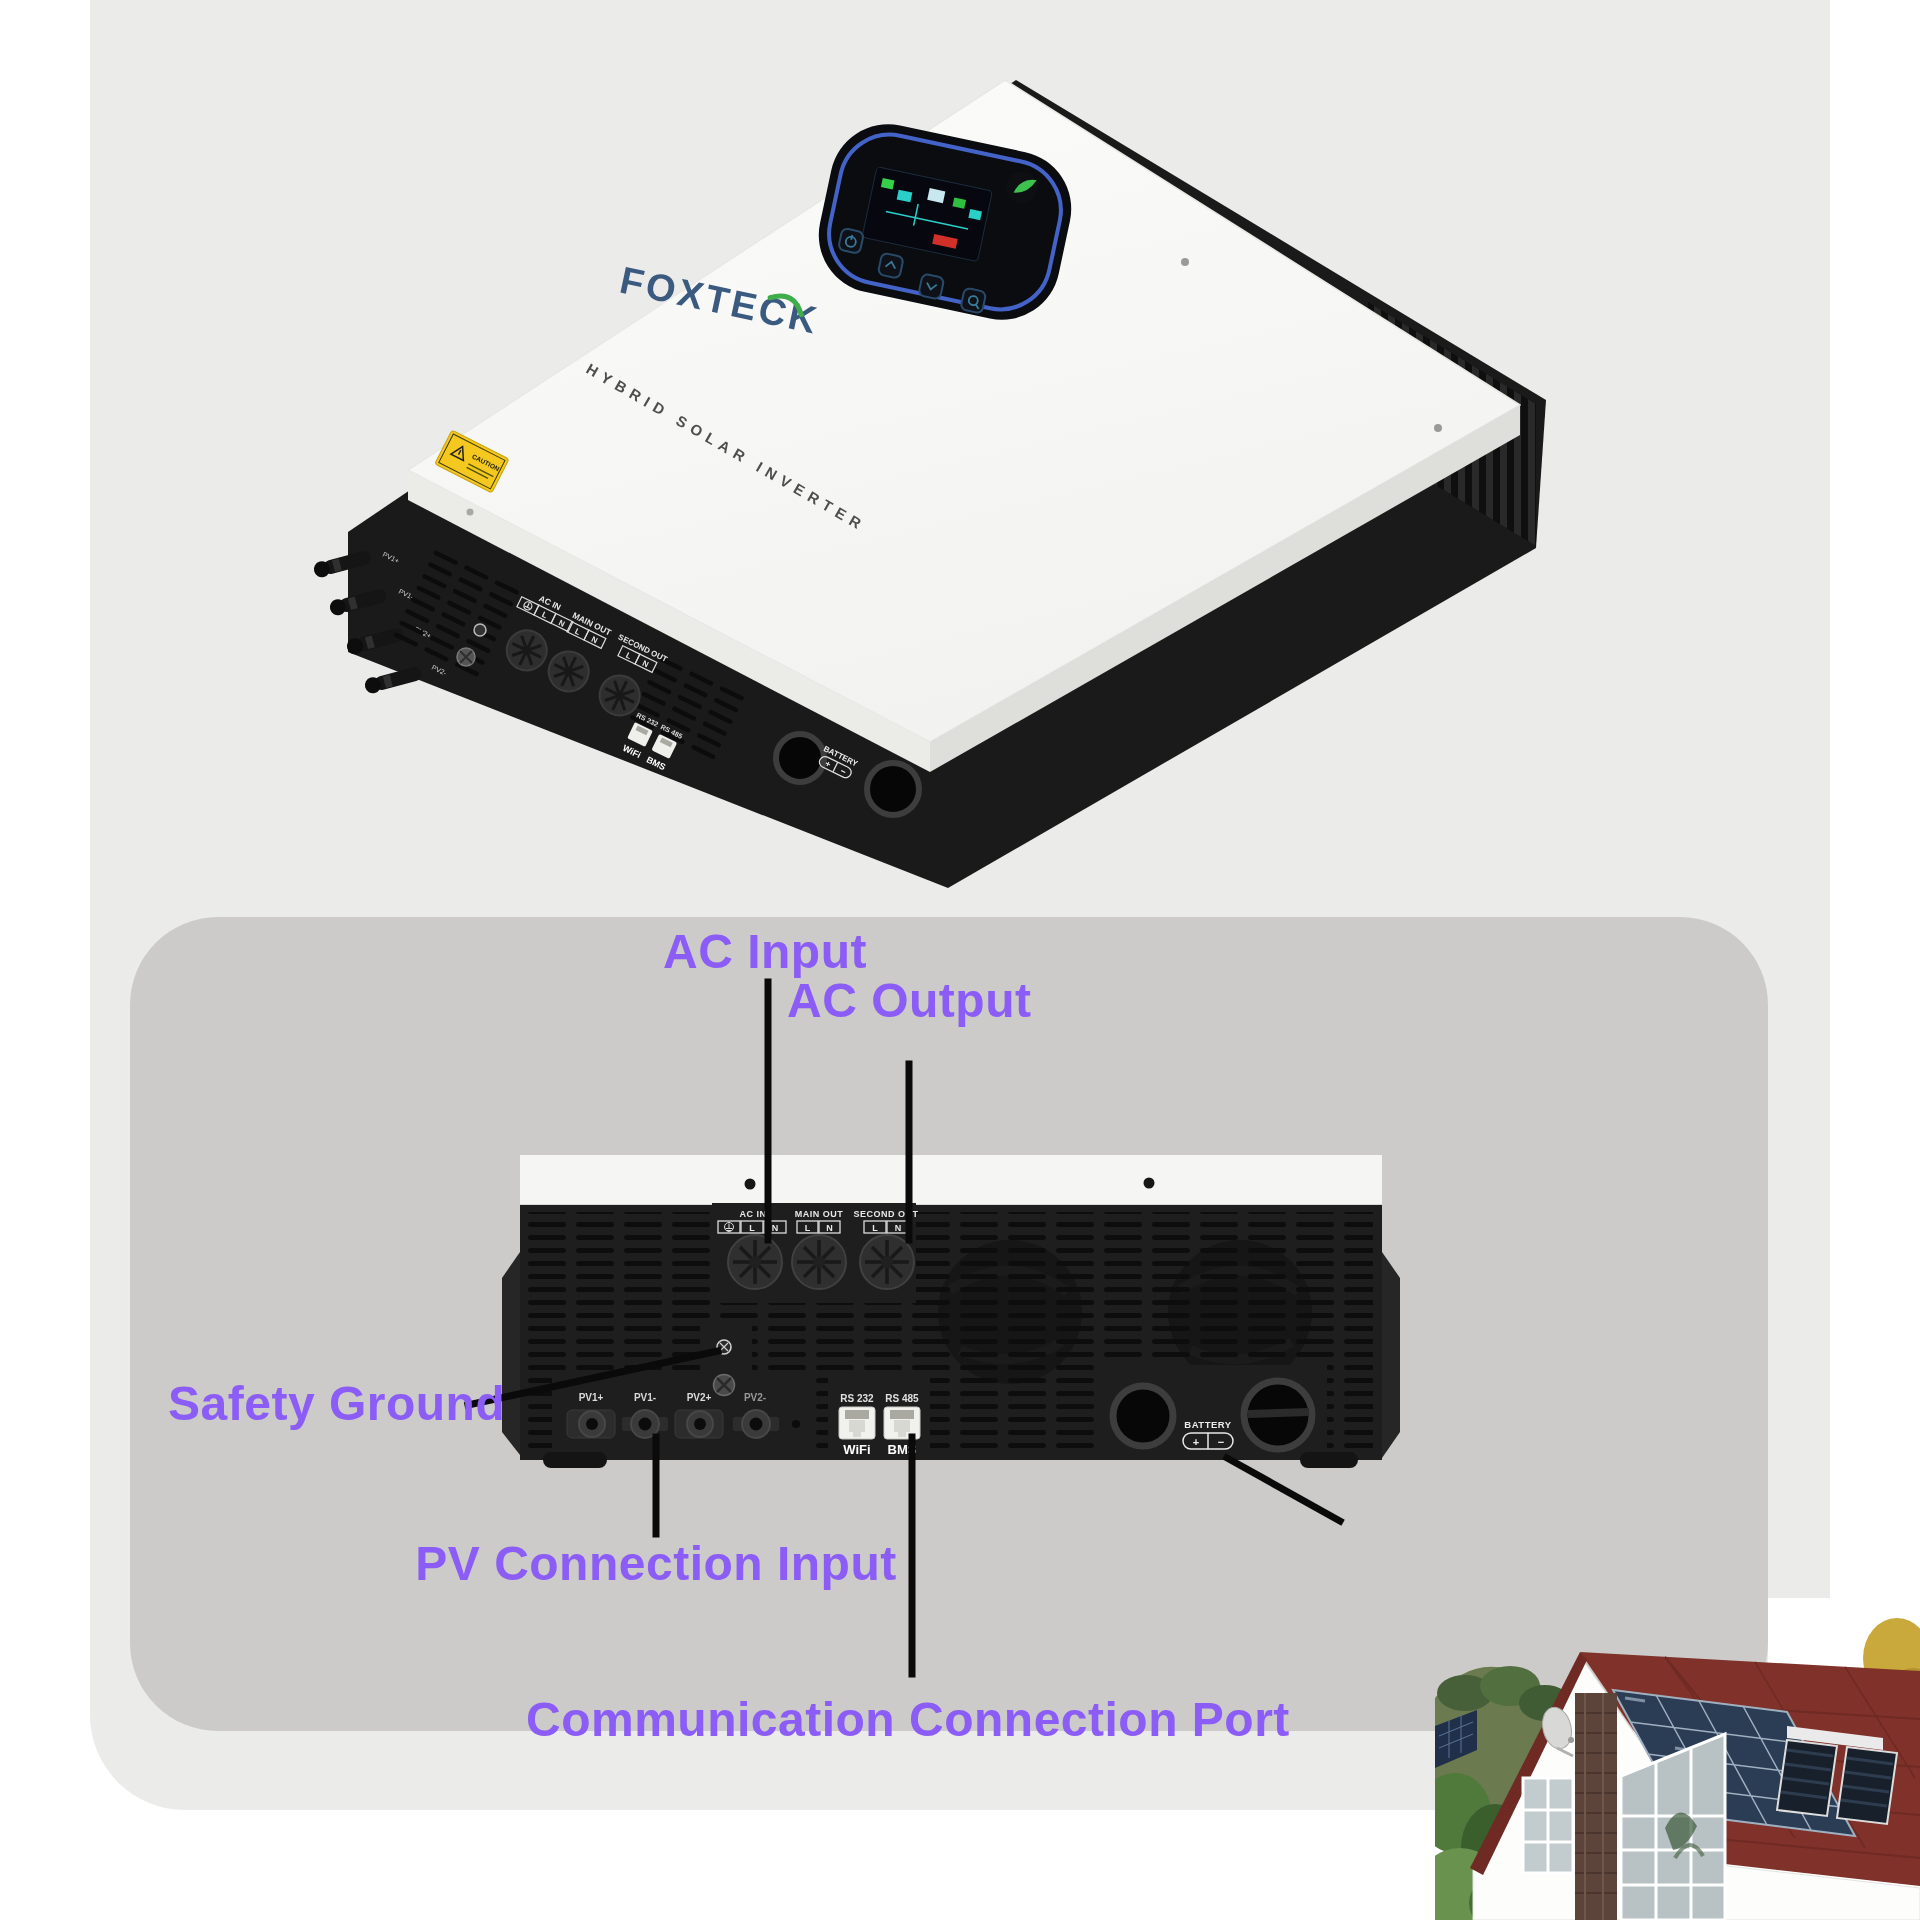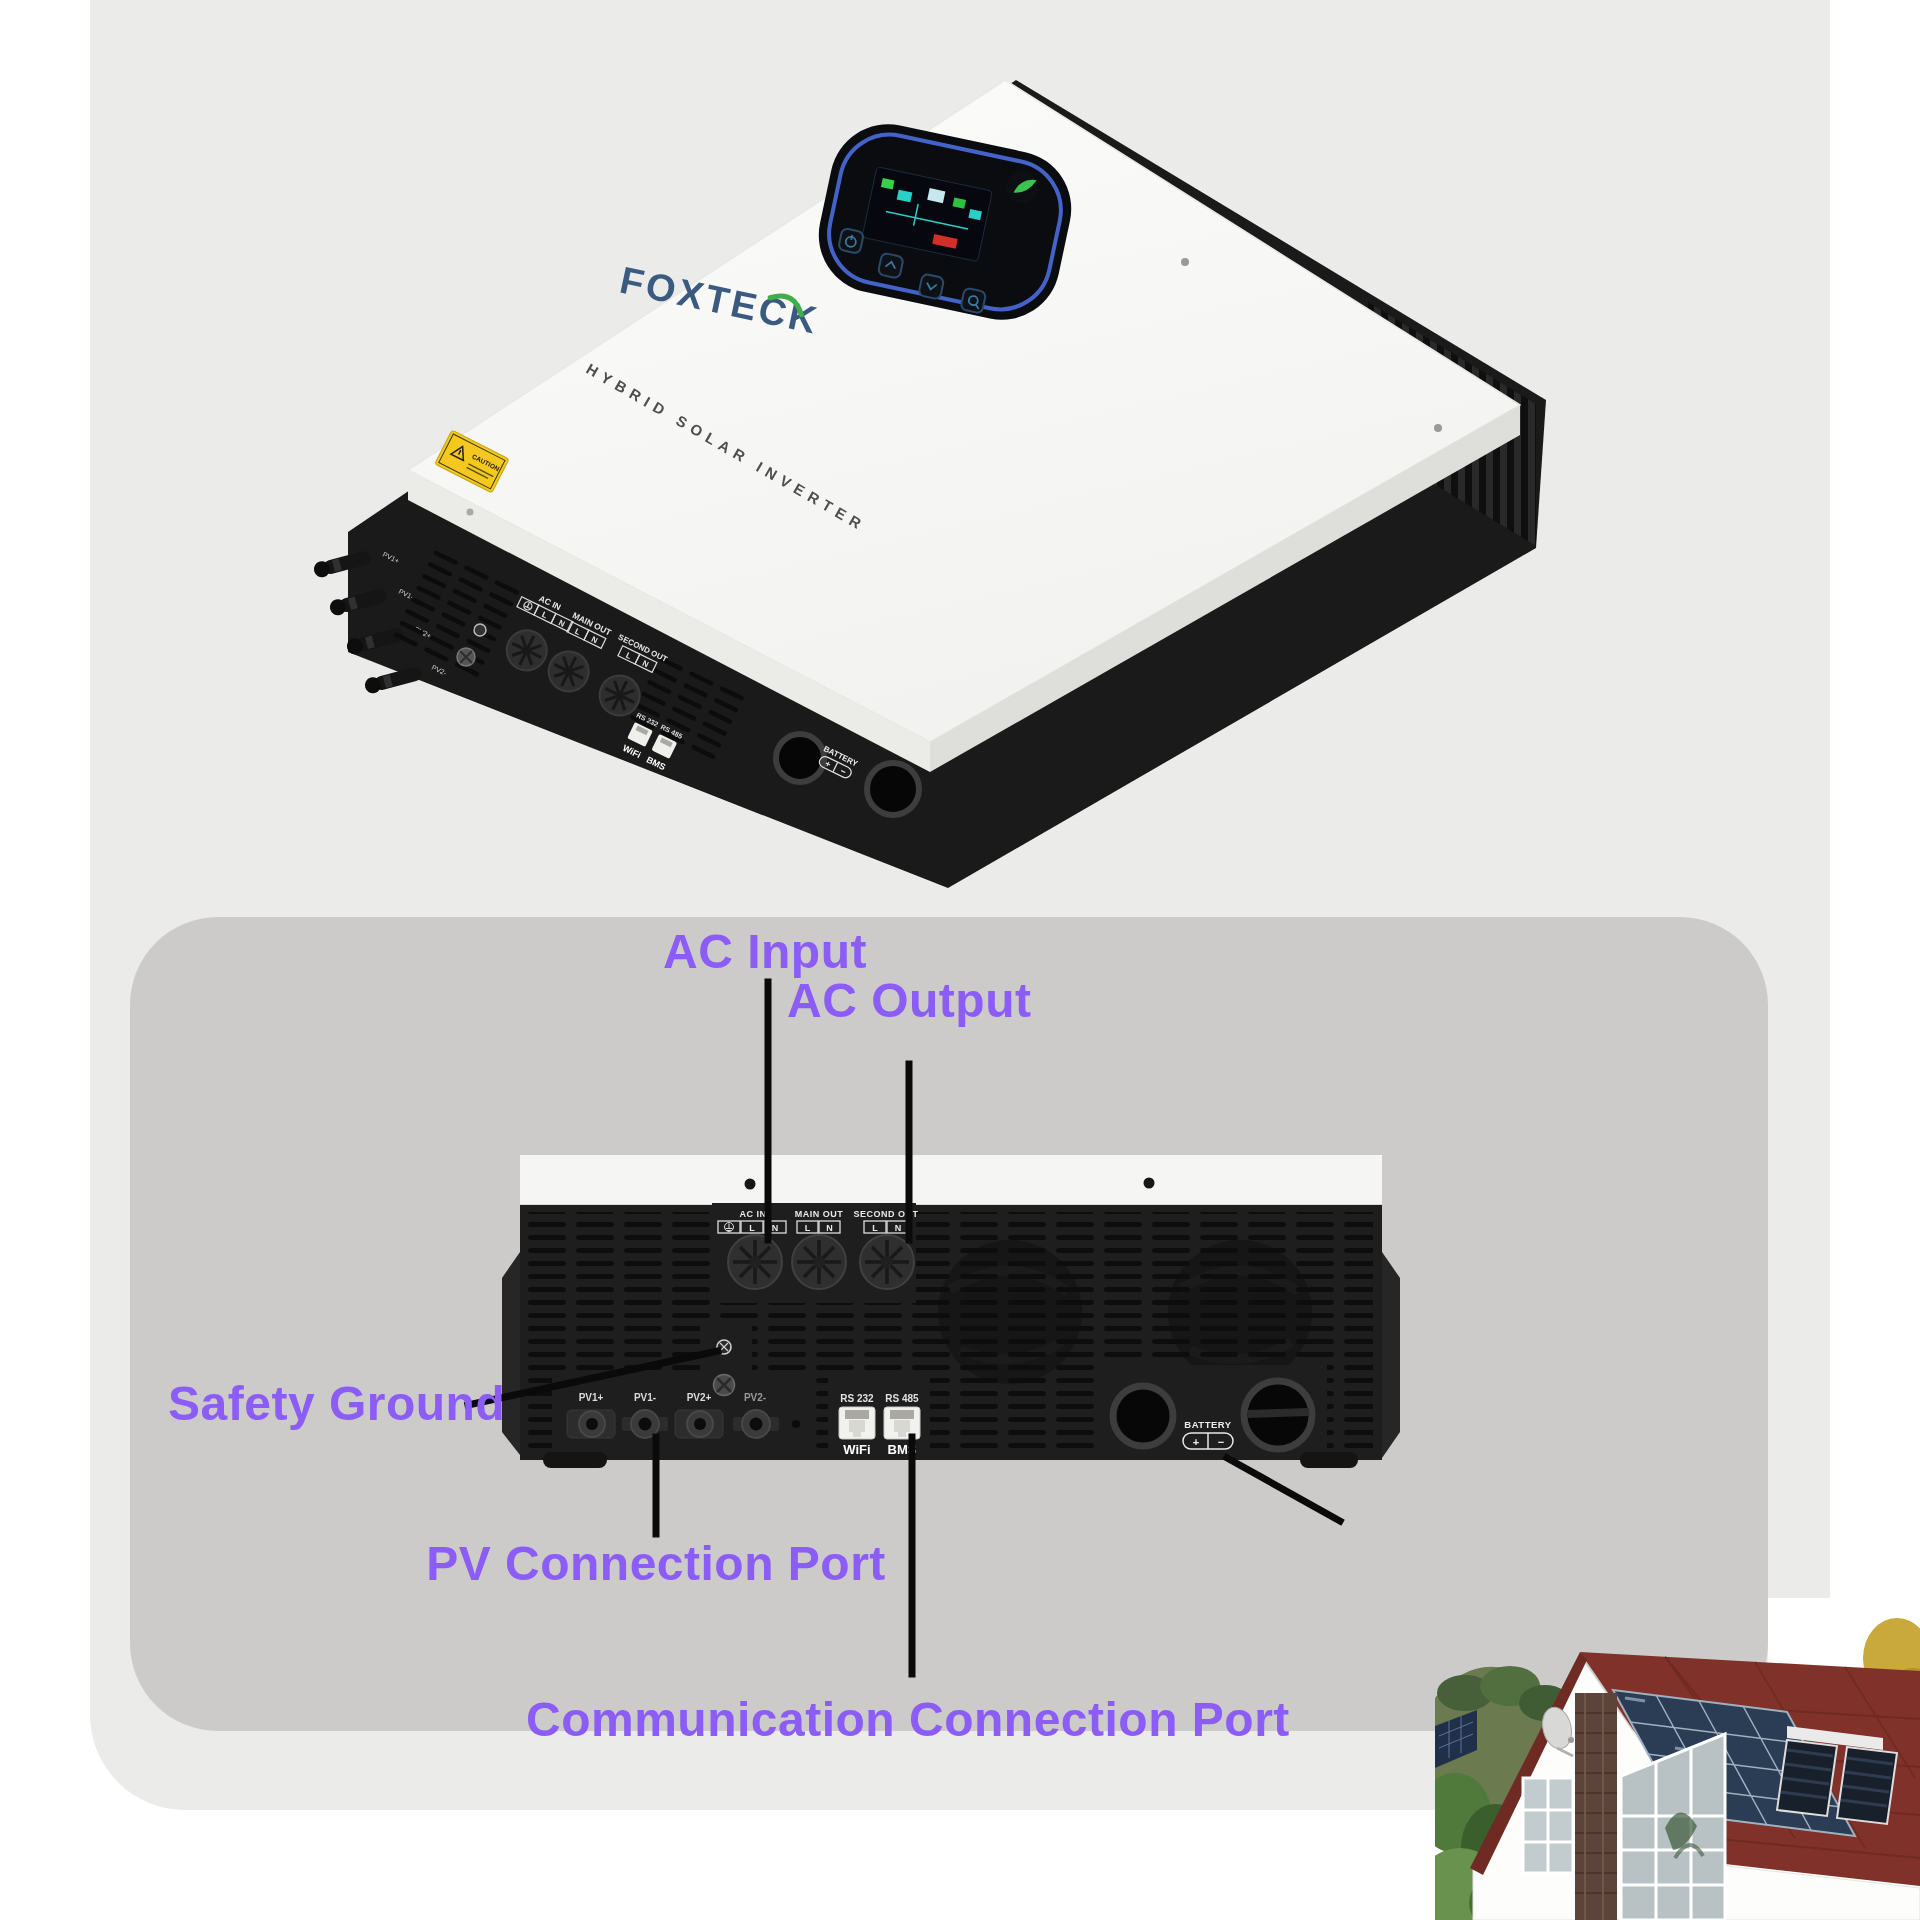--- a/index.html
+++ b/index.html
@@ -374,21 +374,21 @@
       <line x1="656" y1="1437" x2="656" y2="1534"></line>
       <line x1="912" y1="1437" x2="912" y2="1674"></line>
       <line x1="1227" y1="1458" x2="1340" y2="1521"></line>
       <line x1="468" y1="1405" x2="718" y2="1351"></line>
     </g>
   </svg>
 
   <div class="callout-label" style="left:663px;top:924px;">AC Input</div>
   <div class="callout-label" style="left:787px;top:973px;">AC Output</div>
   <div class="callout-label" style="left:168px;top:1376px;">Safety Ground</div>
-  <div class="callout-label center-anchor" style="left:656px;top:1536px;">PV Connection Port</div>
+  <div class="callout-label center-anchor" style="left:656px;top:1536px;">PV Connection Input</div>
   <div class="callout-label" style="left:526px;top:1676px;margin-top:16px;">Communication Connection Port</div>
 
   <div class="photo">
     <svg width="485" height="322" viewBox="0 0 485 322">
 
       <path d="M333,0 H485 V322 H0 V133 H333 Z" fill="#ffffff"></path>
 
       <path d="M0,100 Q40,52 90,78 Q120,92 135,120 L135,210 L0,210 Z" fill="#6b7a4f"></path>
       <ellipse cx="30" cy="95" rx="28" ry="18" fill="#47603a"></ellipse>
       <ellipse cx="75" cy="88" rx="30" ry="20" fill="#52703f"></ellipse>

